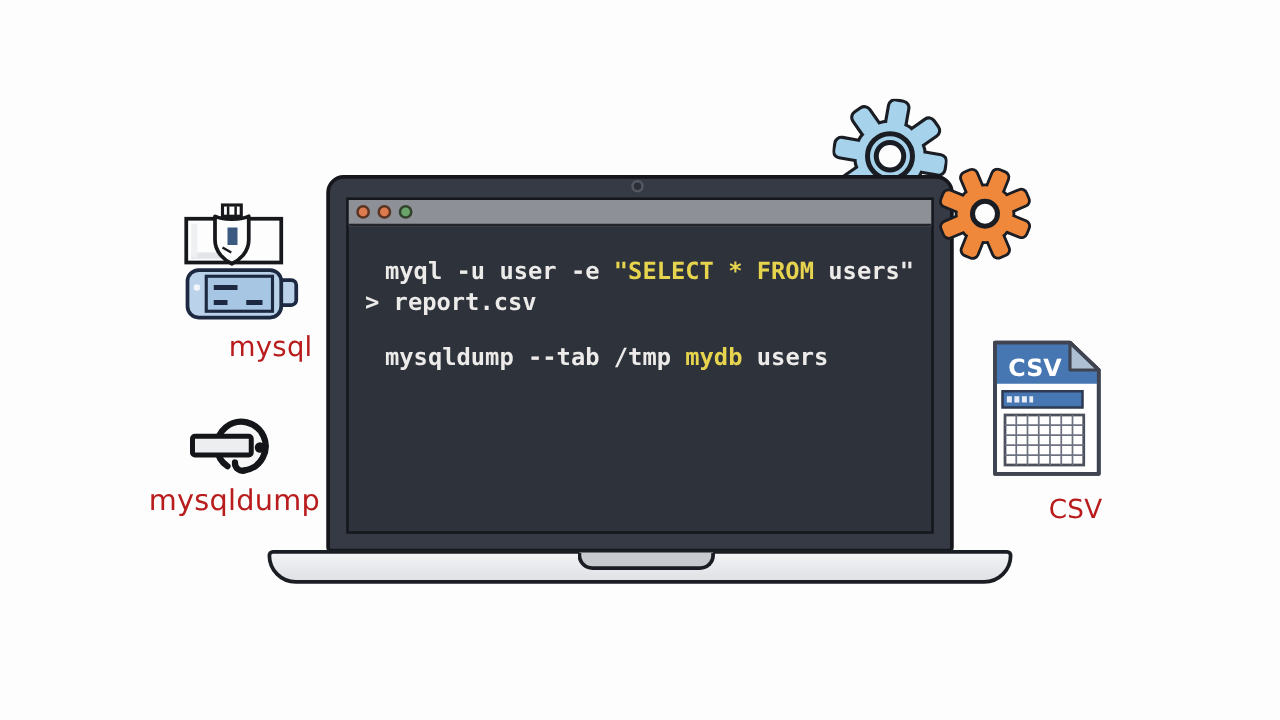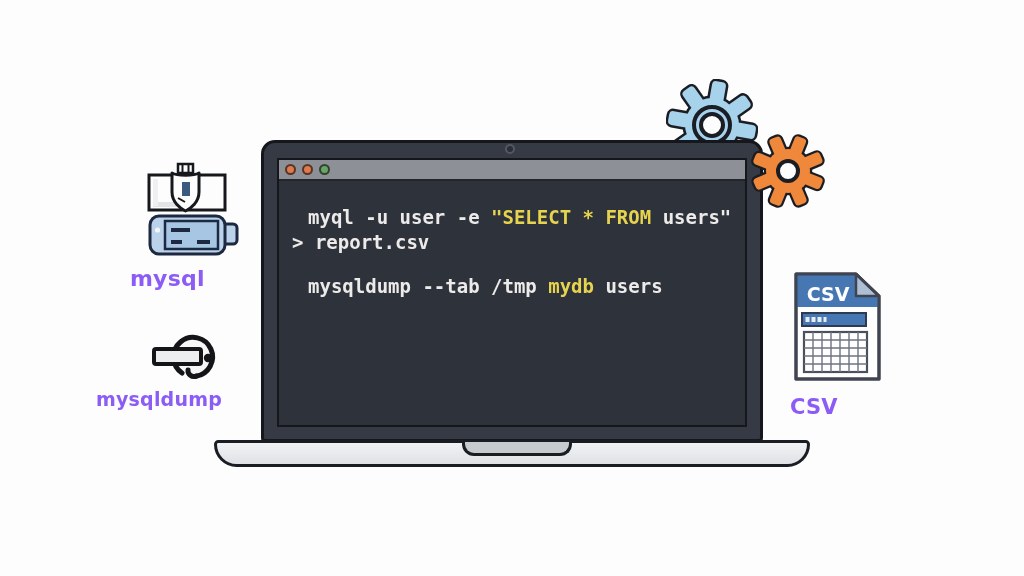--- a/index.html
+++ b/index.html
@@ -43,24 +43,24 @@
     border:3px solid #1a1d23;border-radius:5px 5px 26px 26px;z-index:4;
   }
   .base-notch{
     position:absolute;left:245px;top:-1px;width:110px;height:14px;box-sizing:border-box;
     background:#c7cacf;border:3px solid #1a1d23;border-top:none;
     border-radius:0 0 12px 12px;
   }
 
   
   .icon-label{
-    text-align:left;font-weight:bold;color:#8b5cf6;letter-spacing:.2px;
+    text-align:right;font-weight:normal;color:#b91c1c;letter-spacing:.2px;
   }
   .lbl-mysql{left:130px;top:266px;width:120px;font-size:22px;}
-  .lbl-mysqldump{left:96px;top:388px;width:160px;font-size:19px;}
+  .lbl-mysqldump{left:96px;top:388px;width:160px;font-size:23px;}
   .lbl-csv{left:790px;top:395px;width:92px;font-size:21px;}
 
   svg{display:block;}
 </style>
 </head>
 <body>
 
 <div class="stage">
 
   <svg class="abs" style="left:666px;top:79px;z-index:1" width="92" height="92" viewBox="0 0 92 92">

